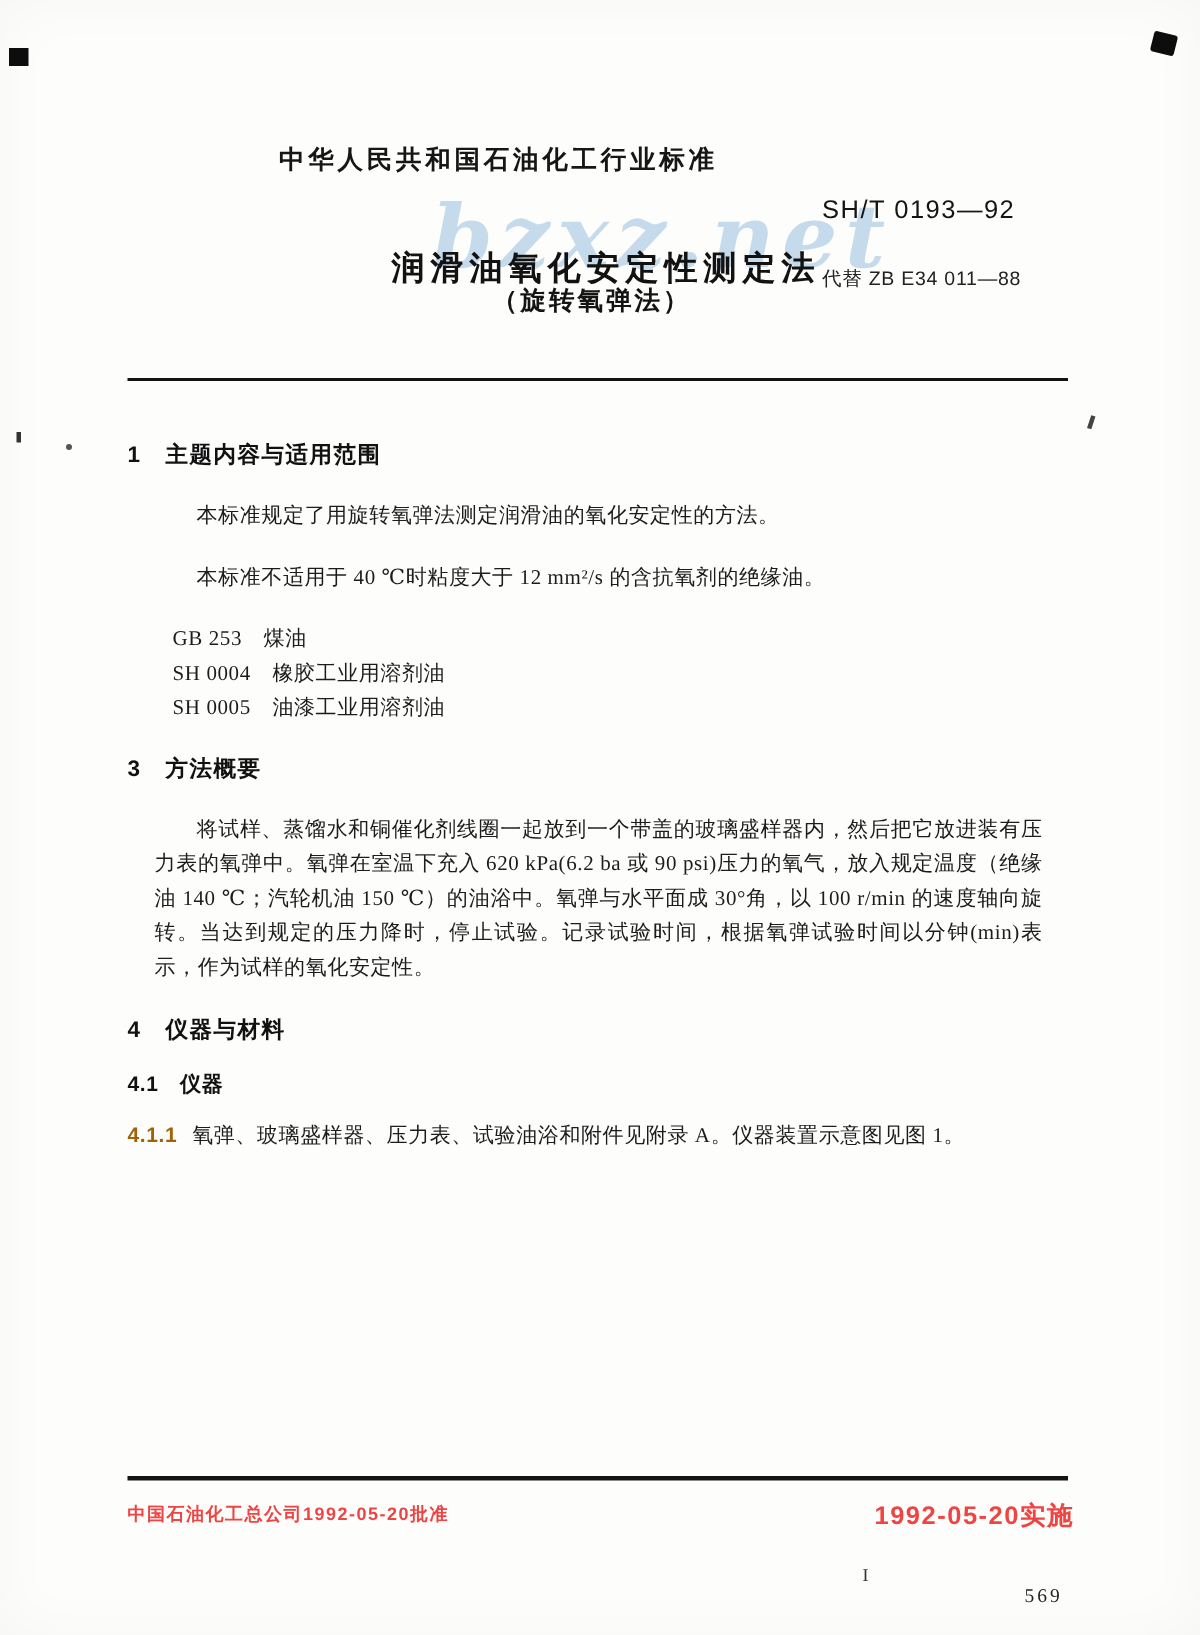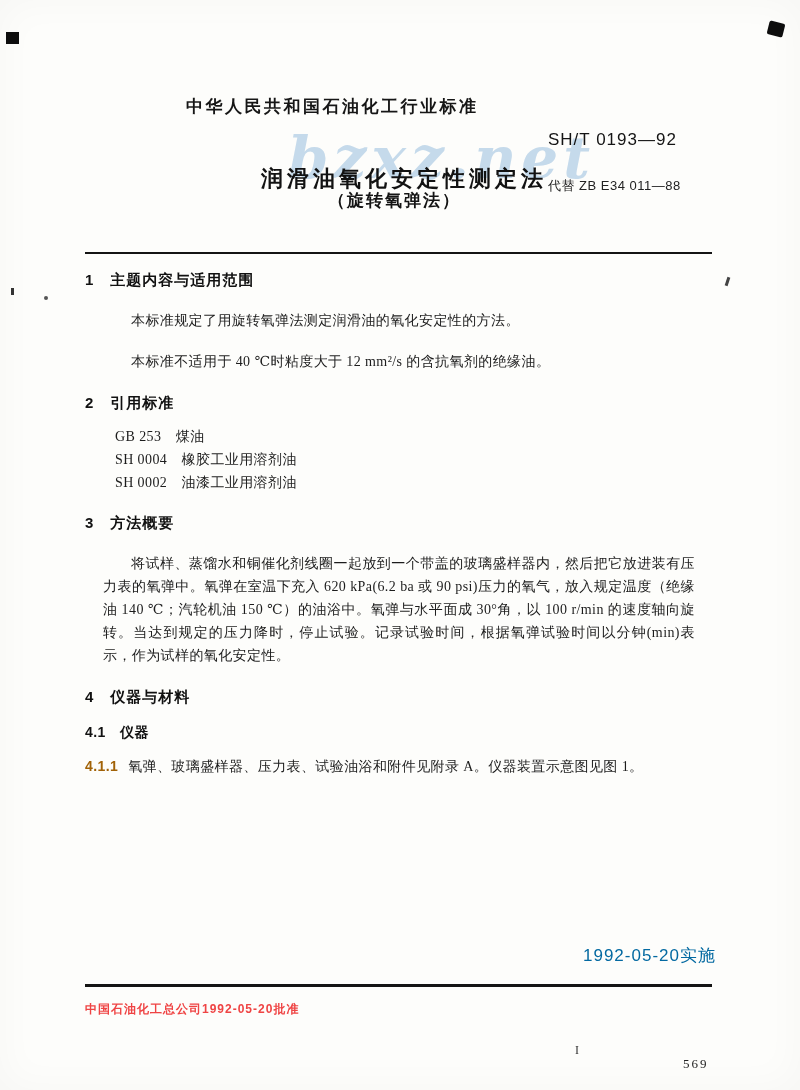--- a/index.html
+++ b/index.html
@@ -57,21 +57,21 @@
     position:absolute; left:85px; top:266px; width:628px; z-index:1;
     font-family:"Liberation Serif","DejaVu Serif",serif;
     font-size:14px; line-height:23px; text-align:justify;
     letter-spacing:0.4px; color:#1c1c1c;
   }
   .sec-h {
     font-family:"Liberation Sans","DejaVu Sans",sans-serif;
     font-size:15px; font-weight:bold; letter-spacing:1px;
     margin:17px 0 11px; color:#111;
   }
-  .sec-h.first { margin-top:2px; }
+  .sec-h.first { margin-top:26px; }
   .para { text-indent:2em; margin:18px; }
   .refs { list-style:none; margin:10px 0 0 30px; }
   .refs li { line-height:23px; }
   .sub-h {
     font-family:"Liberation Sans","DejaVu Sans",sans-serif;
     font-weight:bold; font-size:14px; margin-top:13px; color:#111;
   }
   .sub-line { margin-top:11px; }
   .sub-num {
     font-family:"Liberation Sans","DejaVu Sans",sans-serif;
@@ -80,22 +80,22 @@
 
   
   .rule-bottom {
     position:absolute; left:85px; top:984px; width:627px; height:3px; background:#141414;
   }
   .foot-left {
     position:absolute; left:85px; top:1001px;
     font-size:12px; font-weight:600; letter-spacing:1px; color:#ef4444;
   }
   .foot-right {
-    position:absolute; left:583px; top:944px;
-    font-size:17px; font-weight:normal; letter-spacing:1px; color:#0369a1;
+    position:absolute; left:583px; top:999px;
+    font-size:17px; font-weight:bold; letter-spacing:1px; color:#ef4444;
   }
   .page-mark {
     position:absolute; left:575px; top:1043px;
     font-size:12px; color:#333;
     font-family:"Liberation Serif","DejaVu Serif",serif;
   }
   .page-num {
     position:absolute; left:683px; top:1056px;
     font-size:13px; letter-spacing:2px; color:#222;
     font-family:"Liberation Serif","DejaVu Serif",serif;
@@ -120,25 +120,24 @@
   <div class="replaces">代替 ZB E34 011—88</div>
   <div class="subtitle">（旋转氧弹法）</div>
 
   <div class="rule-top"></div>
 
   <div class="main">
     <h2 class="sec-h first">1　主题内容与适用范围</h2>
     <p class="para">本标准规定了用旋转氧弹法测定润滑油的氧化安定性的方法。</p>
     <p class="para">本标准不适用于 40 ℃时粘度大于 12 mm²/s 的含抗氧剂的绝缘油。</p>
 
-    <h2 class="sec-h">2　引用标准</h2>
     <ul class="refs">
       <li>GB 253　煤油</li>
       <li>SH 0004　橡胶工业用溶剂油</li>
-      <li>SH 0002　油漆工业用溶剂油</li>
+      <li>SH 0005　油漆工业用溶剂油</li>
     </ul>
 
     <h2 class="sec-h">3　方法概要</h2>
     <p class="para">将试样、蒸馏水和铜催化剂线圈一起放到一个带盖的玻璃盛样器内，然后把它放进装有压力表的氧弹中。氧弹在室温下充入 620 kPa(6.2 ba 或 90 psi)压力的氧气，放入规定温度（绝缘油 140 ℃；汽轮机油 150 ℃）的油浴中。氧弹与水平面成 30°角，以 100 r/min 的速度轴向旋转。当达到规定的压力降时，停止试验。记录试验时间，根据氧弹试验时间以分钟(min)表示，作为试样的氧化安定性。</p>
 
     <h2 class="sec-h">4　仪器与材料</h2>
     <div class="sub-h">4.1　仪器</div>
     <div class="sub-line">
       <span class="sub-num">4.1.1</span><span>氧弹、玻璃盛样器、压力表、试验油浴和附件见附录 A。仪器装置示意图见图 1。</span>
     </div>

